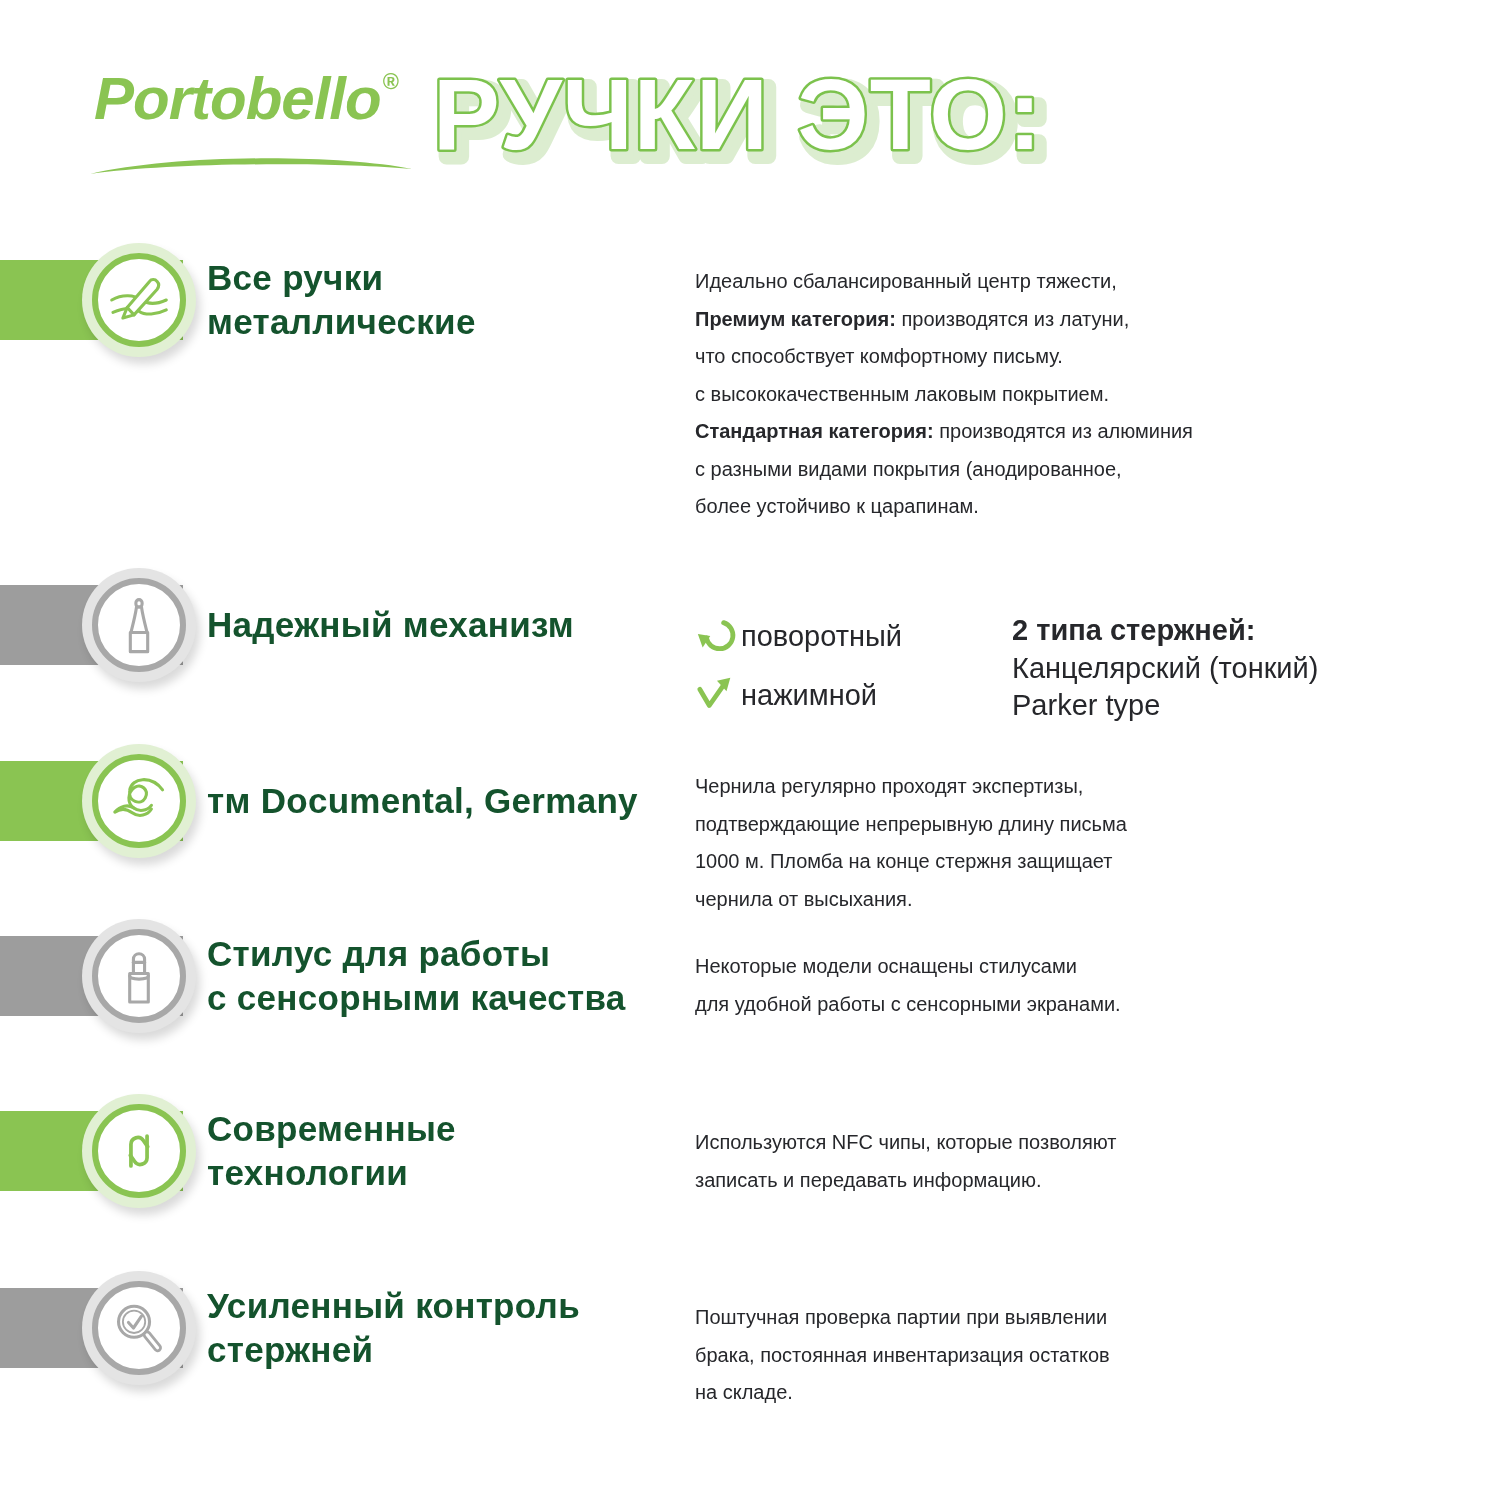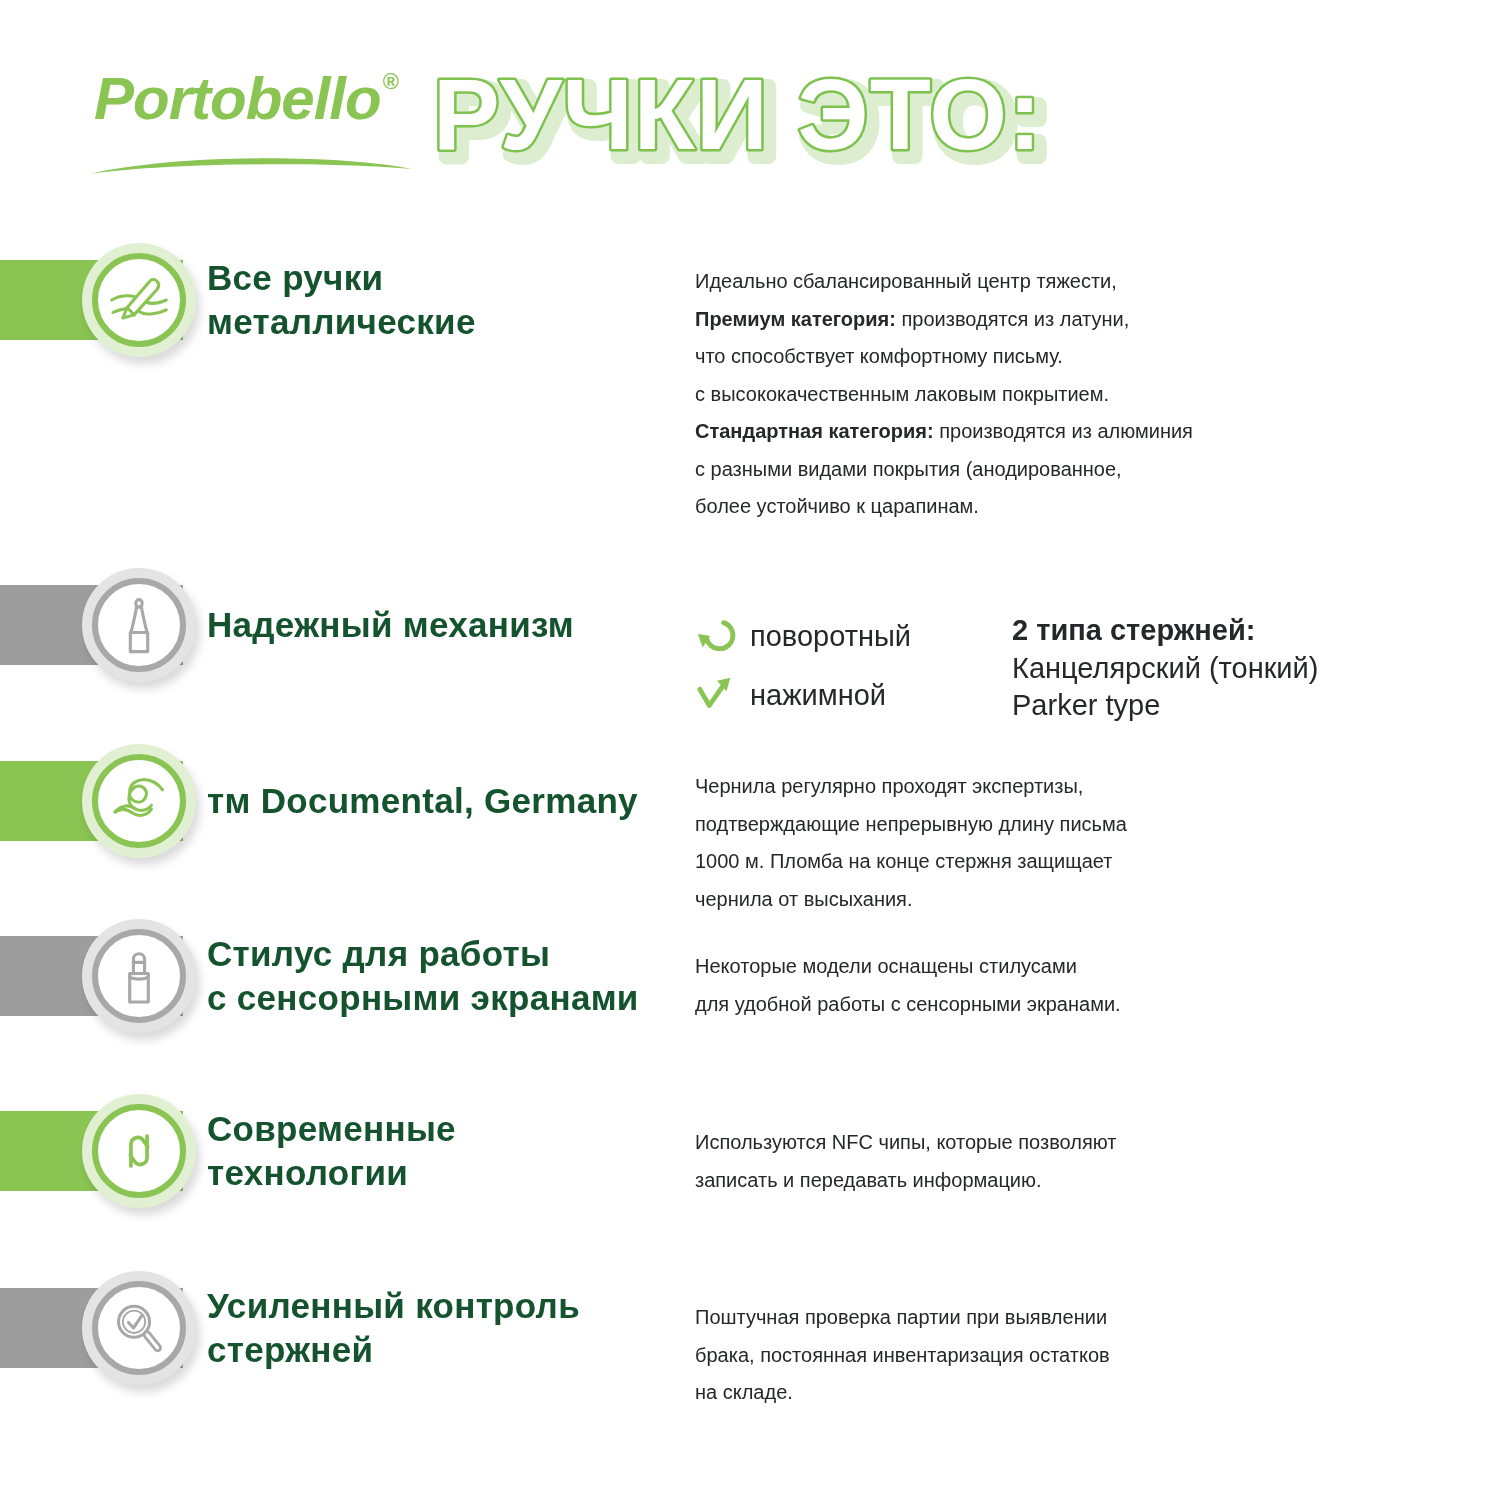--- a/index.html
+++ b/index.html
@@ -42,21 +42,21 @@
 
   .heading{position:absolute;left:207px;top:var(--cy);transform:translateY(-50%);margin:0;
            font-size:35px;line-height:44px;font-weight:700;color:#14532d;letter-spacing:.3px;white-space:nowrap;}
 
   .paragraph{position:absolute;left:695px;top:var(--ty);font-size:20px;line-height:37.5px;color:#26272b;}
   .pline{white-space:nowrap;}
   .bold{font-weight:700;}
 
   .mech{position:absolute;left:695px;top:var(--ty);display:flex;font-size:29px;color:#26272b;}
   .options{width:317px;display:flex;flex-direction:column;gap:17px;padding-top:3px;}
-  .option{display:flex;align-items:center;gap:13px;white-space:nowrap;}
+  .option{display:flex;align-items:center;gap:4px;white-space:nowrap;}
   .oicon{color:var(--green);}
   .oicon svg{width:42px;height:42px;display:block;}
   .refills{line-height:37.5px;white-space:nowrap;}
   .rtitle{font-weight:700;}
 </style>
 </head>
 <body>
 
 <div class="canvas">
 
@@ -178,21 +178,21 @@
    <path d="M41 46 V23 a9 9 0 0 1 18 0 V46"></path>
    <path d="M41 28 H59"></path>
    <path d="M35 46 H65 V92 H35 Z"></path>
    <path d="M35 50 a15 5 0 0 0 30 0"></path>
               </svg>
             </span>
           </div>
         </div>
         <h2 class="heading">
           <div class="hline"><span>Стилус для работы</span></div>
-          <div class="hline"><span>с сенсорными экранами</span></div>
+          <div class="hline"><span>с сенсорными качества</span></div>
         </h2>
         <div class="paragraph">
           <div class="pline"><span>Некоторые модели оснащены стилусами</span></div>
           <div class="pline"><span>для удобной работы с сенсорными экранами.</span></div>
         </div>
       </section>
       <section class="row green">
         <div class="bar"></div>
         <div class="halo">
           <div class="circle">

